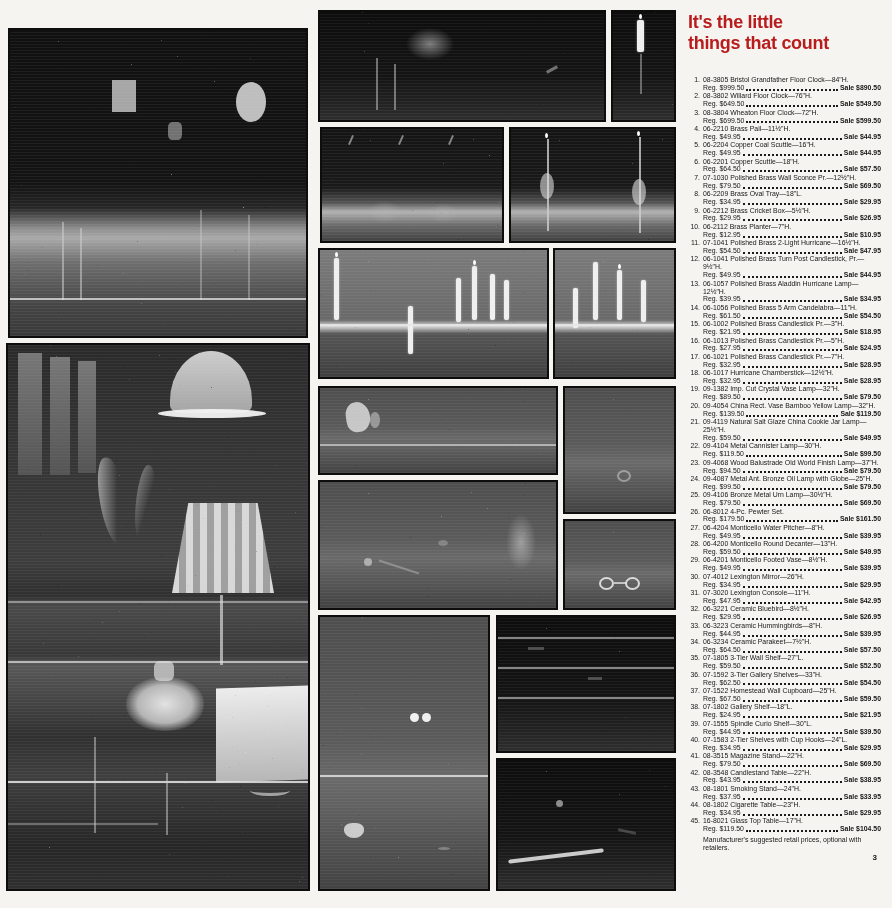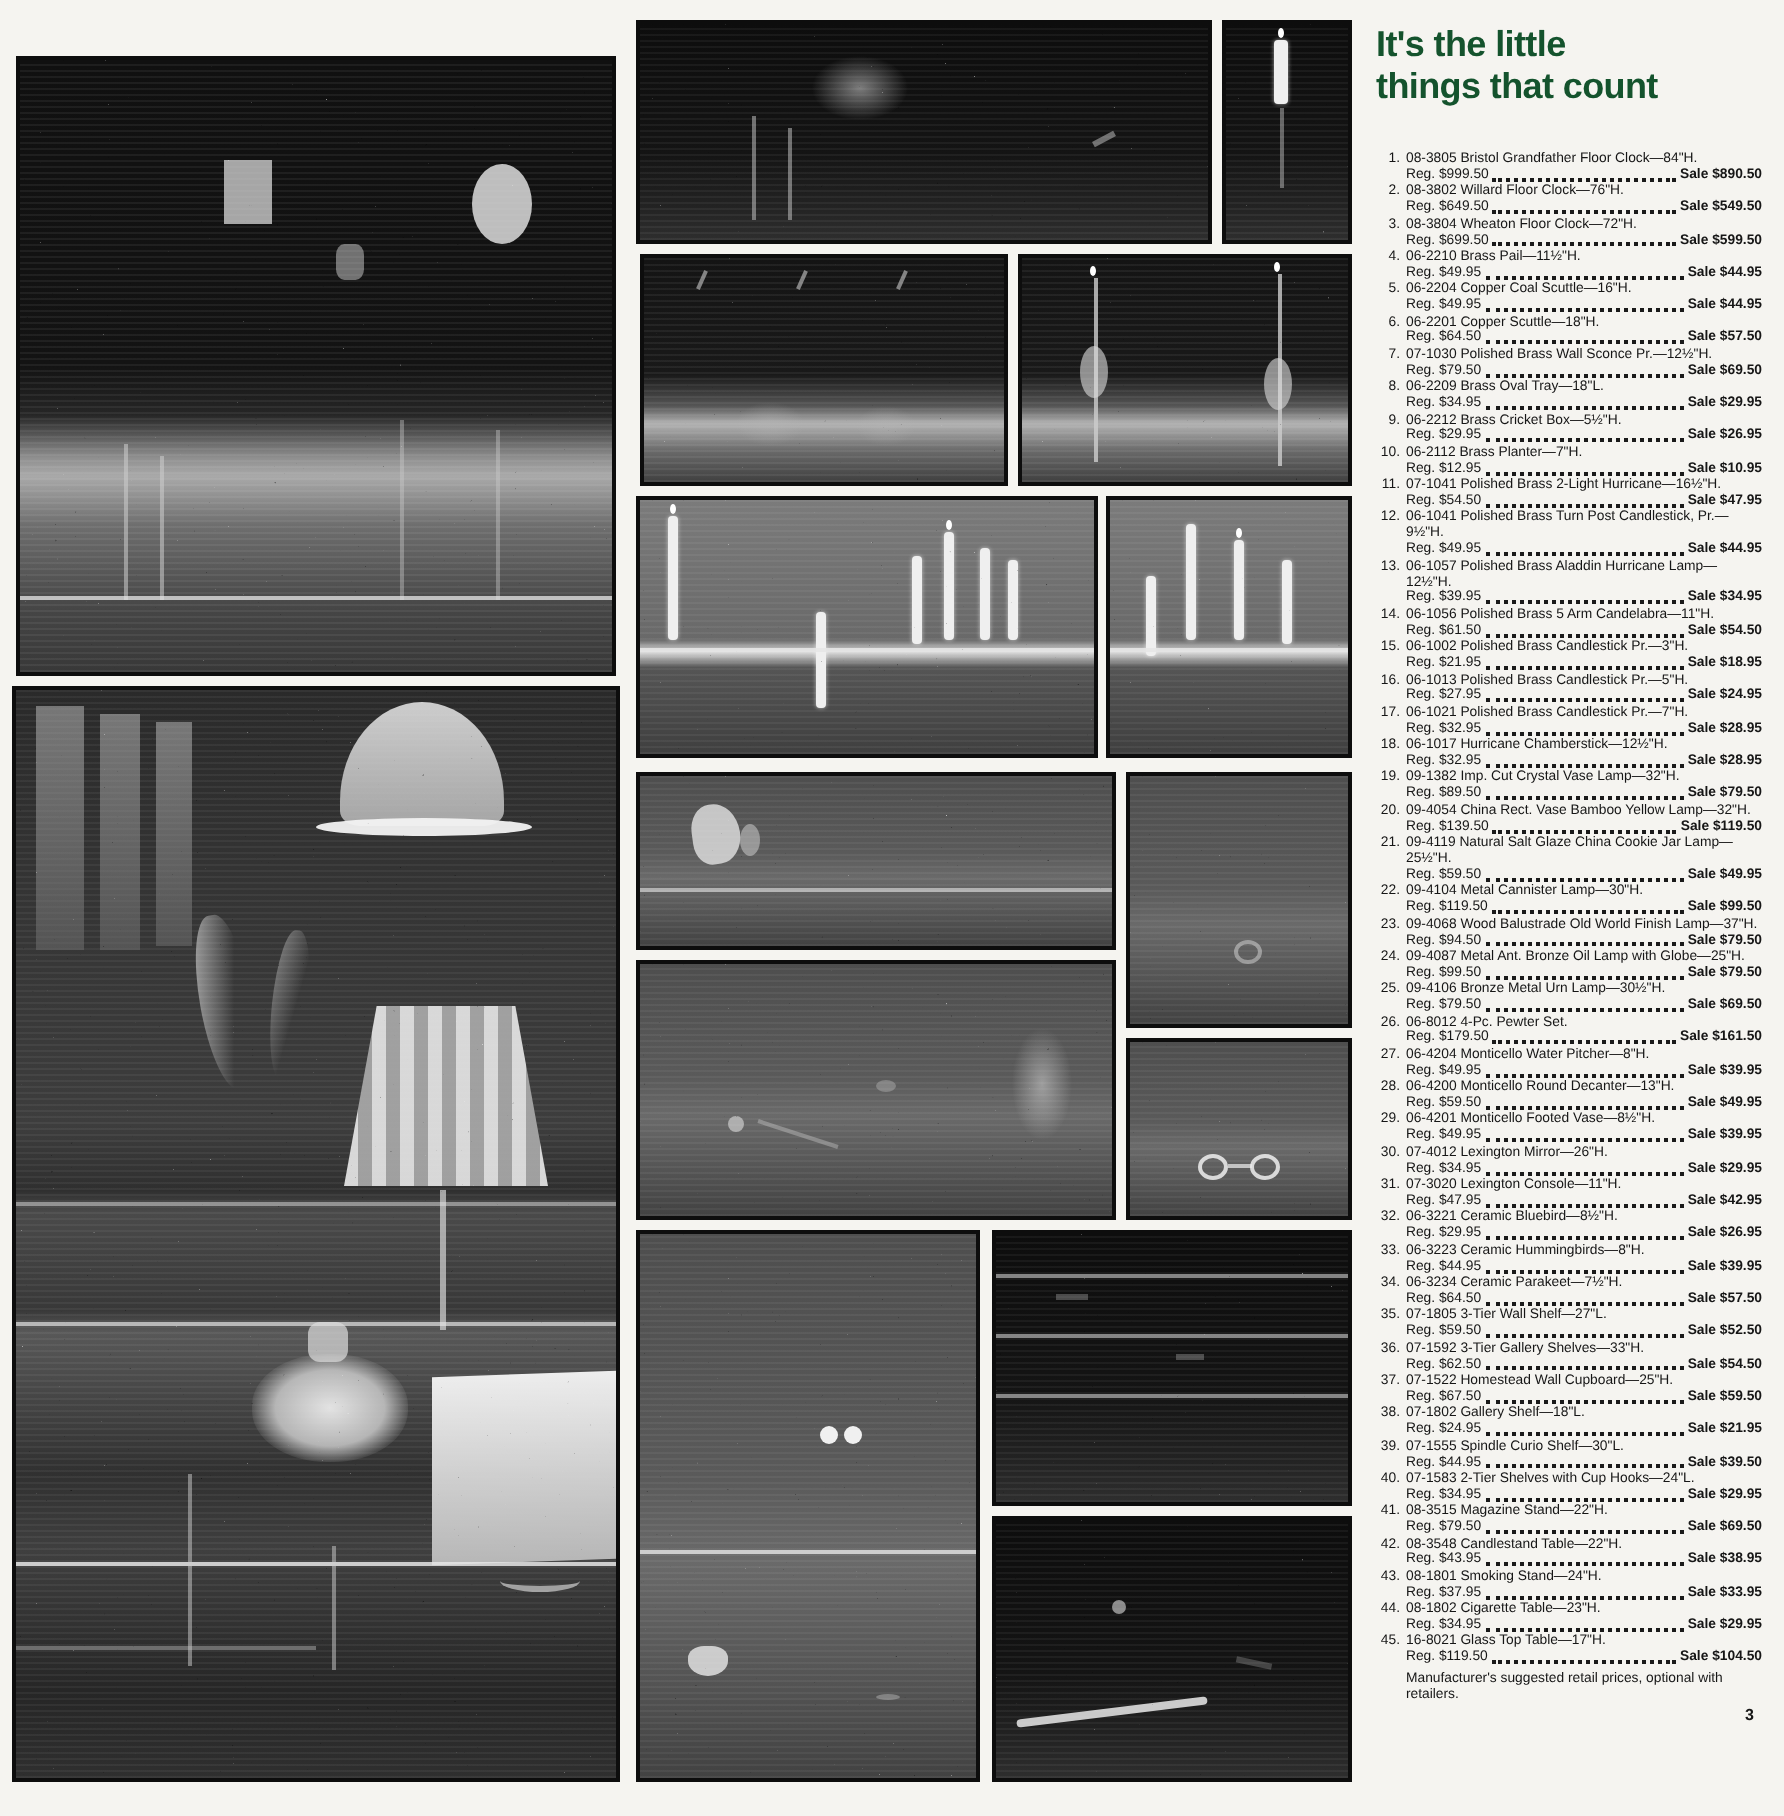--- a/index.html
+++ b/index.html
@@ -34,21 +34,21 @@
   .wline{position:absolute;left:0;right:0;height:2px;background:#e6e6e6;opacity:.75;}
   .vline{position:absolute;width:2px;background:#cdcdcd;opacity:.55;}
   .blob{position:absolute;background:#ddd;border-radius:50%;}
   .candle{position:absolute;width:5px;background:#efefef;border-radius:2px;box-shadow:0 0 2px rgba(255,255,255,.6);}
   .flame{position:absolute;width:3px;height:5px;background:#fff;border-radius:50%;}
   .vstrip{position:absolute;background:linear-gradient(#b5b5b5,#6d6d6d);opacity:.55;}
   .ring{position:absolute;border:2px solid rgba(238,238,238,.85);border-radius:50%;box-sizing:border-box;}
 
   
   .listcol{position:absolute;left:688px;top:12px;width:193px;color:#161616;}
-  .title{margin:0 0 22px 0;font-size:18px;line-height:21px;font-weight:700;letter-spacing:-.3px;white-space:pre-line;color:#14532d;}
+  .title{margin:0 0 22px 0;font-size:18px;line-height:21px;font-weight:700;letter-spacing:-.3px;white-space:pre-line;color:#b91c1c;}
   ol.items{list-style:none;margin:0;padding:0;}
   .item{display:flex;font-size:6.9px;line-height:7.9px;margin:0 0 .5px 0;}
   .num{flex:none;width:12px;text-align:right;}
   .num::after{content:".";}
   .body{flex:1;margin-left:3px;min-width:0;}
   .desc{display:block;}
   .price{display:flex;align-items:flex-end;}
   .reg{white-space:nowrap;}
   .dots{flex:1;min-width:8px;border-bottom:2px dotted #1a1a1a;margin:0 2px 1px 2px;}
   .sale{white-space:nowrap;font-weight:700;}

